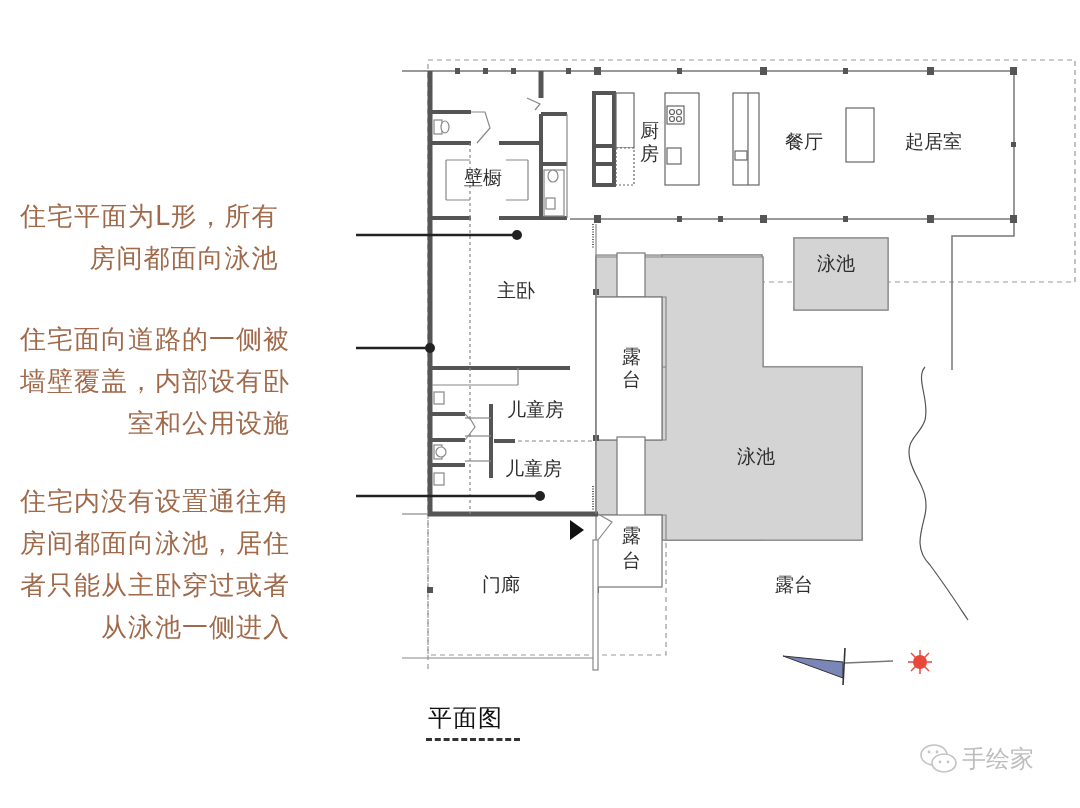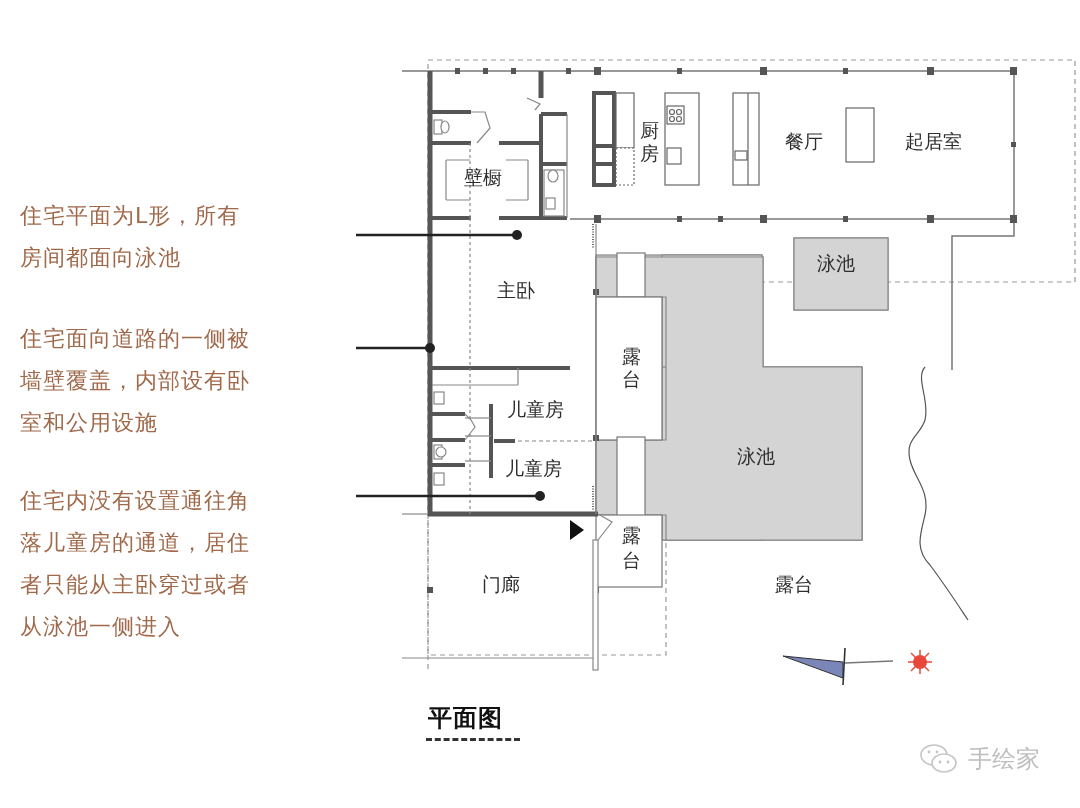--- a/index.html
+++ b/index.html
@@ -1,22 +1,22 @@
 <!DOCTYPE html>
 <html><head>
 <meta charset="utf-8">
 <style>
   html, body { margin:0; padding:0; background:#ffffff; }
   body { width:1080px; height:808px; position:relative; overflow:hidden; font-family:"DejaVu Sans", "Liberation Sans", sans-serif; }
-  .annot { position:absolute; left:20px; color:#a0694a; font-size:22px; line-height:42px; letter-spacing:1px; white-space:pre-line; }
+  .annot { position:absolute; left:20px; color:#a0694a; font-size:26px; line-height:42px; letter-spacing:1px; white-space:pre-line;text-align:right; }
   #plan { position:absolute; left:0; top:0; }
   .room-label { font-family:"DejaVu Sans", sans-serif; font-size:19px; fill:#2e2e2e; }
-  .title { position:absolute; left:428px; top:702px; font-size:24px; font-weight:bold; color:#111; letter-spacing:1px; }
+  .title { position:absolute; left:428px; top:702px; font-size:24px; font-weight:normal; color:#111; letter-spacing:1px; }
   .title-underline { position:absolute; left:426px; top:738px; width:94px; height:3px; border-top:3px dashed #333; }
-  .watermark { position:absolute; left:918px; top:742px; display:flex; align-items:center; gap:8px; color:#bdbdbd; font-size:24px; }
+  .watermark { position:absolute; left:918px; top:742px; display:flex; align-items:center; gap:2px; color:#bdbdbd; font-size:24px; }
 </style>
 </head>
 <body>
 
 <svg id="plan" width="1080" height="808" viewBox="0 0 1080 808">
 
   <g fill="none" stroke="#999" stroke-width="1.2" stroke-dasharray="5,4">
     <path d="M428,60 L1075,60 L1075,282 L666,282 L666,655 L428,655 Z"></path>
     <line x1="428" y1="520" x2="428" y2="670"></line>
   </g>
@@ -201,21 +201,21 @@
   <text class="room-label" x="482" y="591">门廊</text>
   <text class="room-label" x="775" y="591">露台</text>
 </svg>
 
 <div class="annot" style="top:195px;">住宅平面为L形，所有
 房间都面向泳池</div>
 <div class="annot" style="top:318px;">住宅面向道路的一侧被
 墙壁覆盖，内部设有卧
 室和公用设施</div>
 <div class="annot" style="top:480px;">住宅内没有设置通往角
-落儿童房的通道，居住
+房间都面向泳池，居住
 者只能从主卧穿过或者
 从泳池一侧进入</div>
 
 <div class="title">平面图</div>
 <div class="title-underline"></div>
 
 <div class="watermark">
   <svg width="42" height="34" viewBox="0 0 42 34">
     <ellipse cx="16" cy="13" rx="13" ry="10" fill="none" stroke="#c4c4c4" stroke-width="1.6"></ellipse>
     <ellipse cx="26" cy="21" rx="12" ry="9" fill="#fff" stroke="#c4c4c4" stroke-width="1.6"></ellipse>

